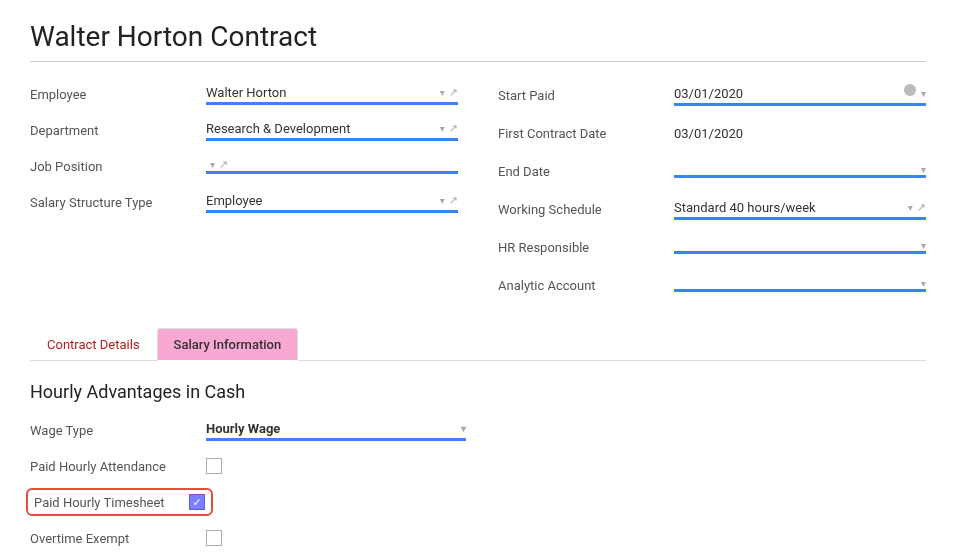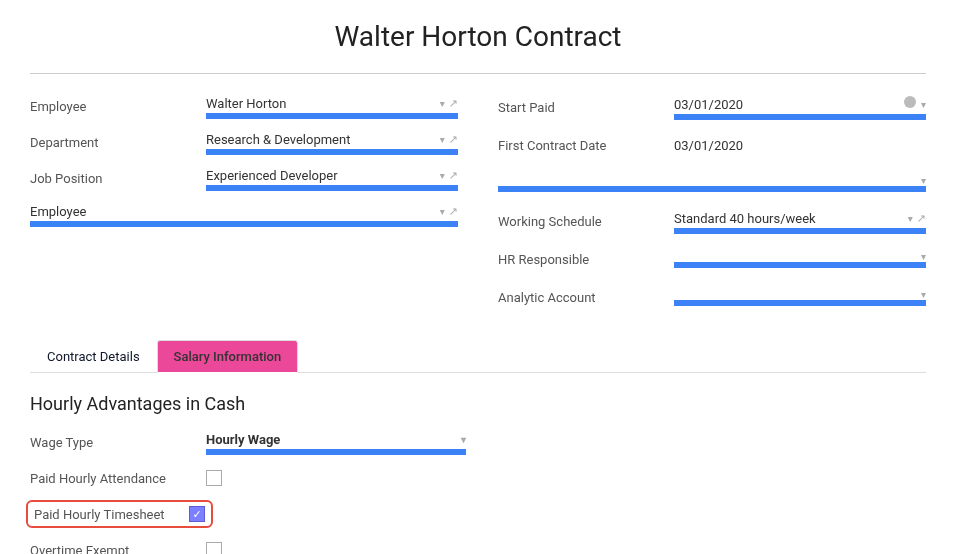--- a/index.html
+++ b/index.html
@@ -10,22 +10,21 @@
       background: #fff;
       width: 956px;
       min-height: 554px;
       padding: 20px 30px;
     }
 
     .page-title {
       font-size: 28px;
       font-weight: 400;
       color: #222;
-      margin-bottom: 20px;
-      text-align: center;
+      margin-bottom: 8px;
     }
 
     .title-divider {
       border: none;
       border-bottom: 1px solid #ccc;
       margin-bottom: 18px;
     }
 
     .form-section {
       display: flex;
@@ -49,21 +48,21 @@
       width: 160px;
       font-size: 13px;
       color: #555;
       flex-shrink: 0;
     }
 
     .form-value-container {
       display: flex;
       align-items: center;
       flex: 1;
-      border-bottom: 6px solid #3b82f6;
+      border-bottom: 3px solid #3b82f6;
       position: relative;
     }
 
     .form-value-container.no-border {
       border-bottom: none;
     }
 
     .form-value {
       flex: 1;
       font-size: 13px;
@@ -92,28 +91,28 @@
     }
 
     .tab {
       padding: 8px 16px;
       font-size: 13px;
       cursor: pointer;
       border: 1px solid transparent;
       border-bottom: none;
       border-radius: 3px 3px 0 0;
       margin-bottom: -1px;
-      color: #0f172a;
+      color: #b91c1c;
     }
 
     .tab.active {
       border: 1px solid #ddd;
       border-bottom: 1px solid #fff;
       color: #333;
-      background: #ec4899;
+      background: #f9a8d4;
       font-weight: 500;
     }
 
     .section-title {
       font-size: 18px;
       font-weight: 400;
       color: #222;
       margin-bottom: 14px;
     }
 
@@ -198,27 +197,27 @@
       <div class="form-value-container">
         <span class="form-value">Research &amp; Development</span>
         <span class="dropdown-arrow">▾</span>
         <span class="external-link">↗</span>
       </div>
     </div>
 
     <div class="form-row">
       <span class="form-label">Job Position</span>
       <div class="form-value-container">
-        <span class="form-value">Experienced Developer</span>
-        <span class="dropdown-arrow">▾</span>
-        <span class="external-link">↗</span>
-      </div>
-    </div>
-
-    <div class="form-row">
+        <span class="dropdown-arrow">▾</span>
+        <span class="external-link">↗</span>
+      </div>
+    </div>
+
+    <div class="form-row">
+      <span class="form-label">Salary Structure Type</span>
       <div class="form-value-container">
         <span class="form-value">Employee</span>
         <span class="dropdown-arrow">▾</span>
         <span class="external-link">↗</span>
       </div>
     </div>
 
   </div>
 
   <div class="form-column right-col" style="position:relative;">
@@ -234,20 +233,21 @@
     </div>
 
     <div class="form-row">
       <span class="form-label">First Contract Date</span>
       <div class="form-value-container no-border">
         <span class="form-value">03/01/2020</span>
       </div>
     </div>
 
     <div class="form-row">
+      <span class="form-label">End Date</span>
       <div class="form-value-container">
         <span class="form-value"></span>
         <span class="dropdown-arrow">▾</span>
       </div>
     </div>
 
     <div class="form-row">
       <span class="form-label">Working Schedule</span>
       <div class="form-value-container">
         <span class="form-value">Standard 40 hours/week</span>

